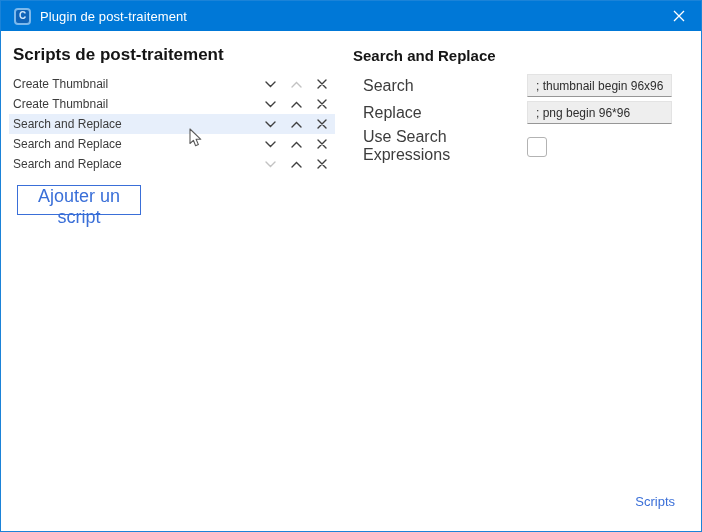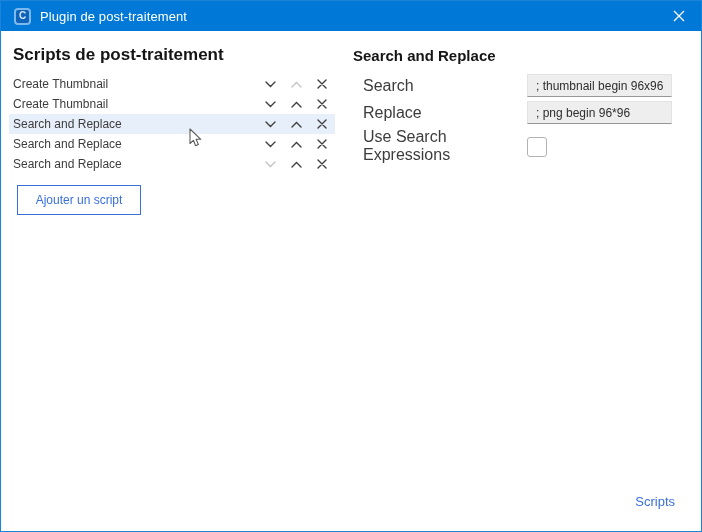--- a/index.html
+++ b/index.html
@@ -64,21 +64,21 @@
   .row-btn svg { display: block; }
   .row-btn .stroke { stroke: #404040; stroke-width: 1.4; fill: none; stroke-linecap: round; }
   .row-btn.disabled .stroke { stroke: #c3c3c3; }
 
   .add-btn {
     margin: 11px 0 0 8px;
     width: 124px; height: 30px;
     background: #ffffff;
     border: 1px solid #3a6fd8;
     color: #3a6fd8;
-    font-size: 12px;
+    font-size: 18px;
     font-family: "Liberation Sans", "DejaVu Sans", sans-serif;
     cursor: default;
   }
 
   
   .right-panel { flex: 1; padding-left: 18px; padding-top: 2px; }
   .right-heading {
     font-size: 15px; font-weight: bold; color: #151515;
     margin-bottom: 10px;
   }

